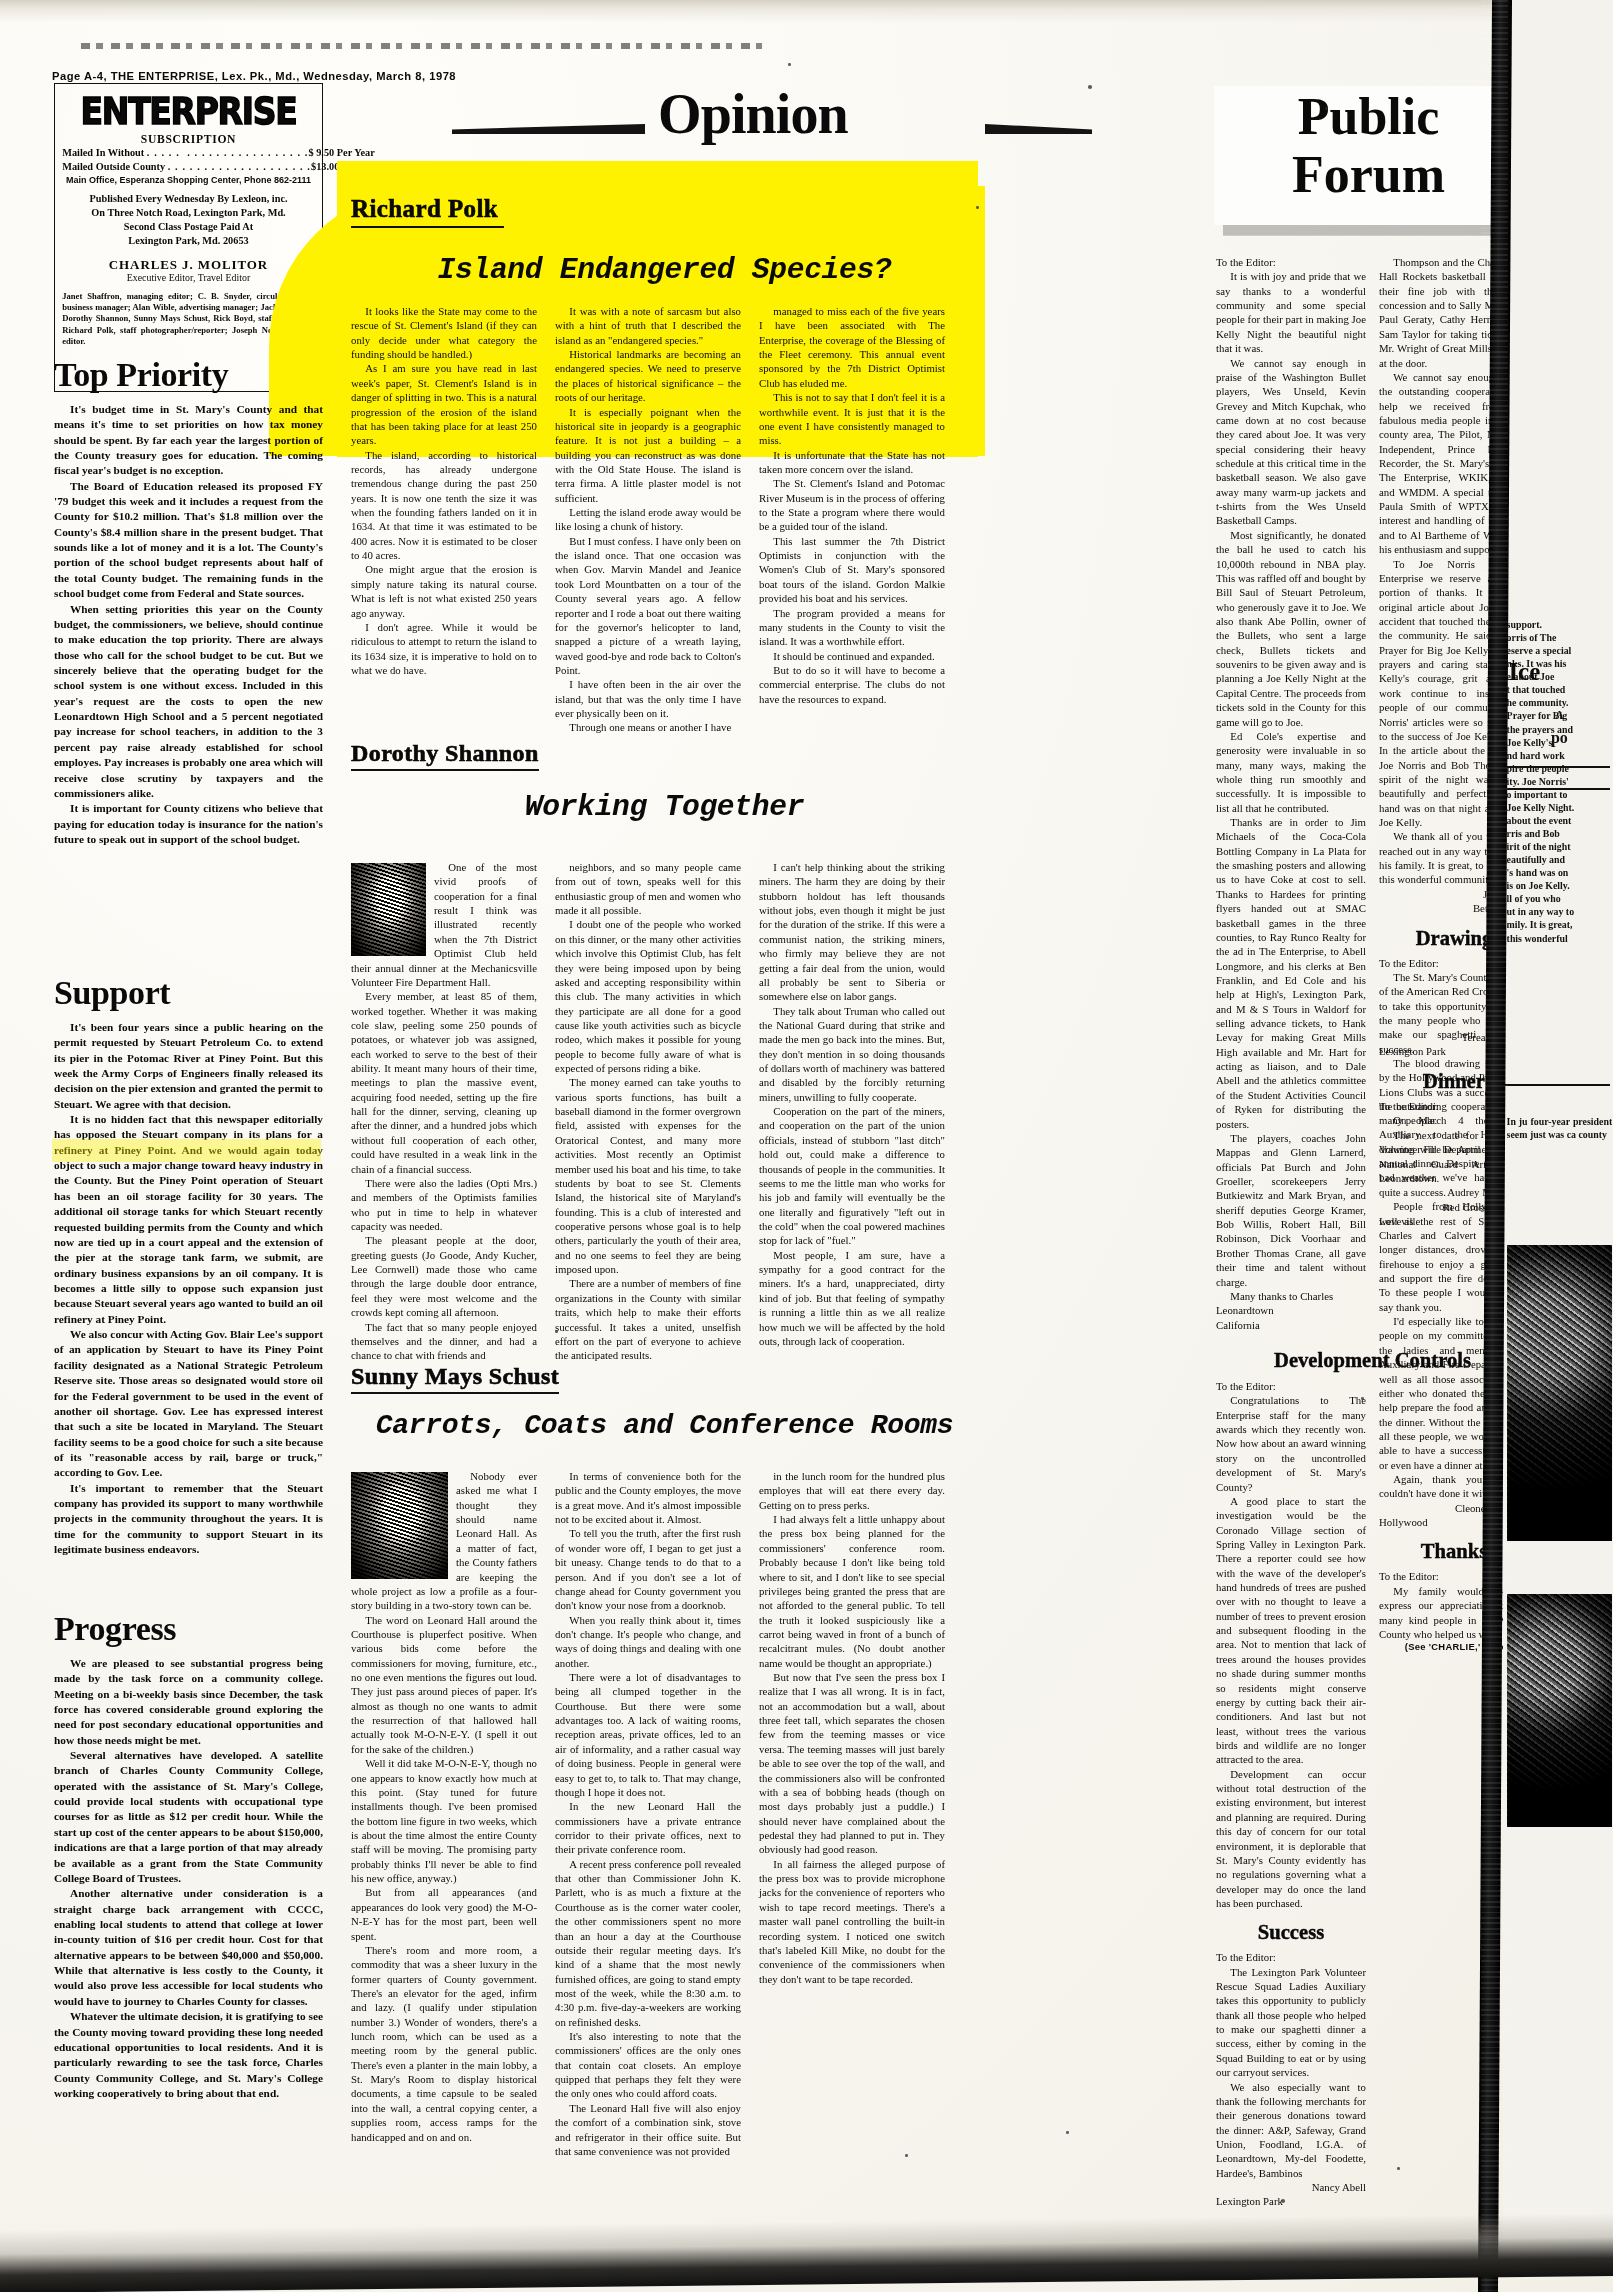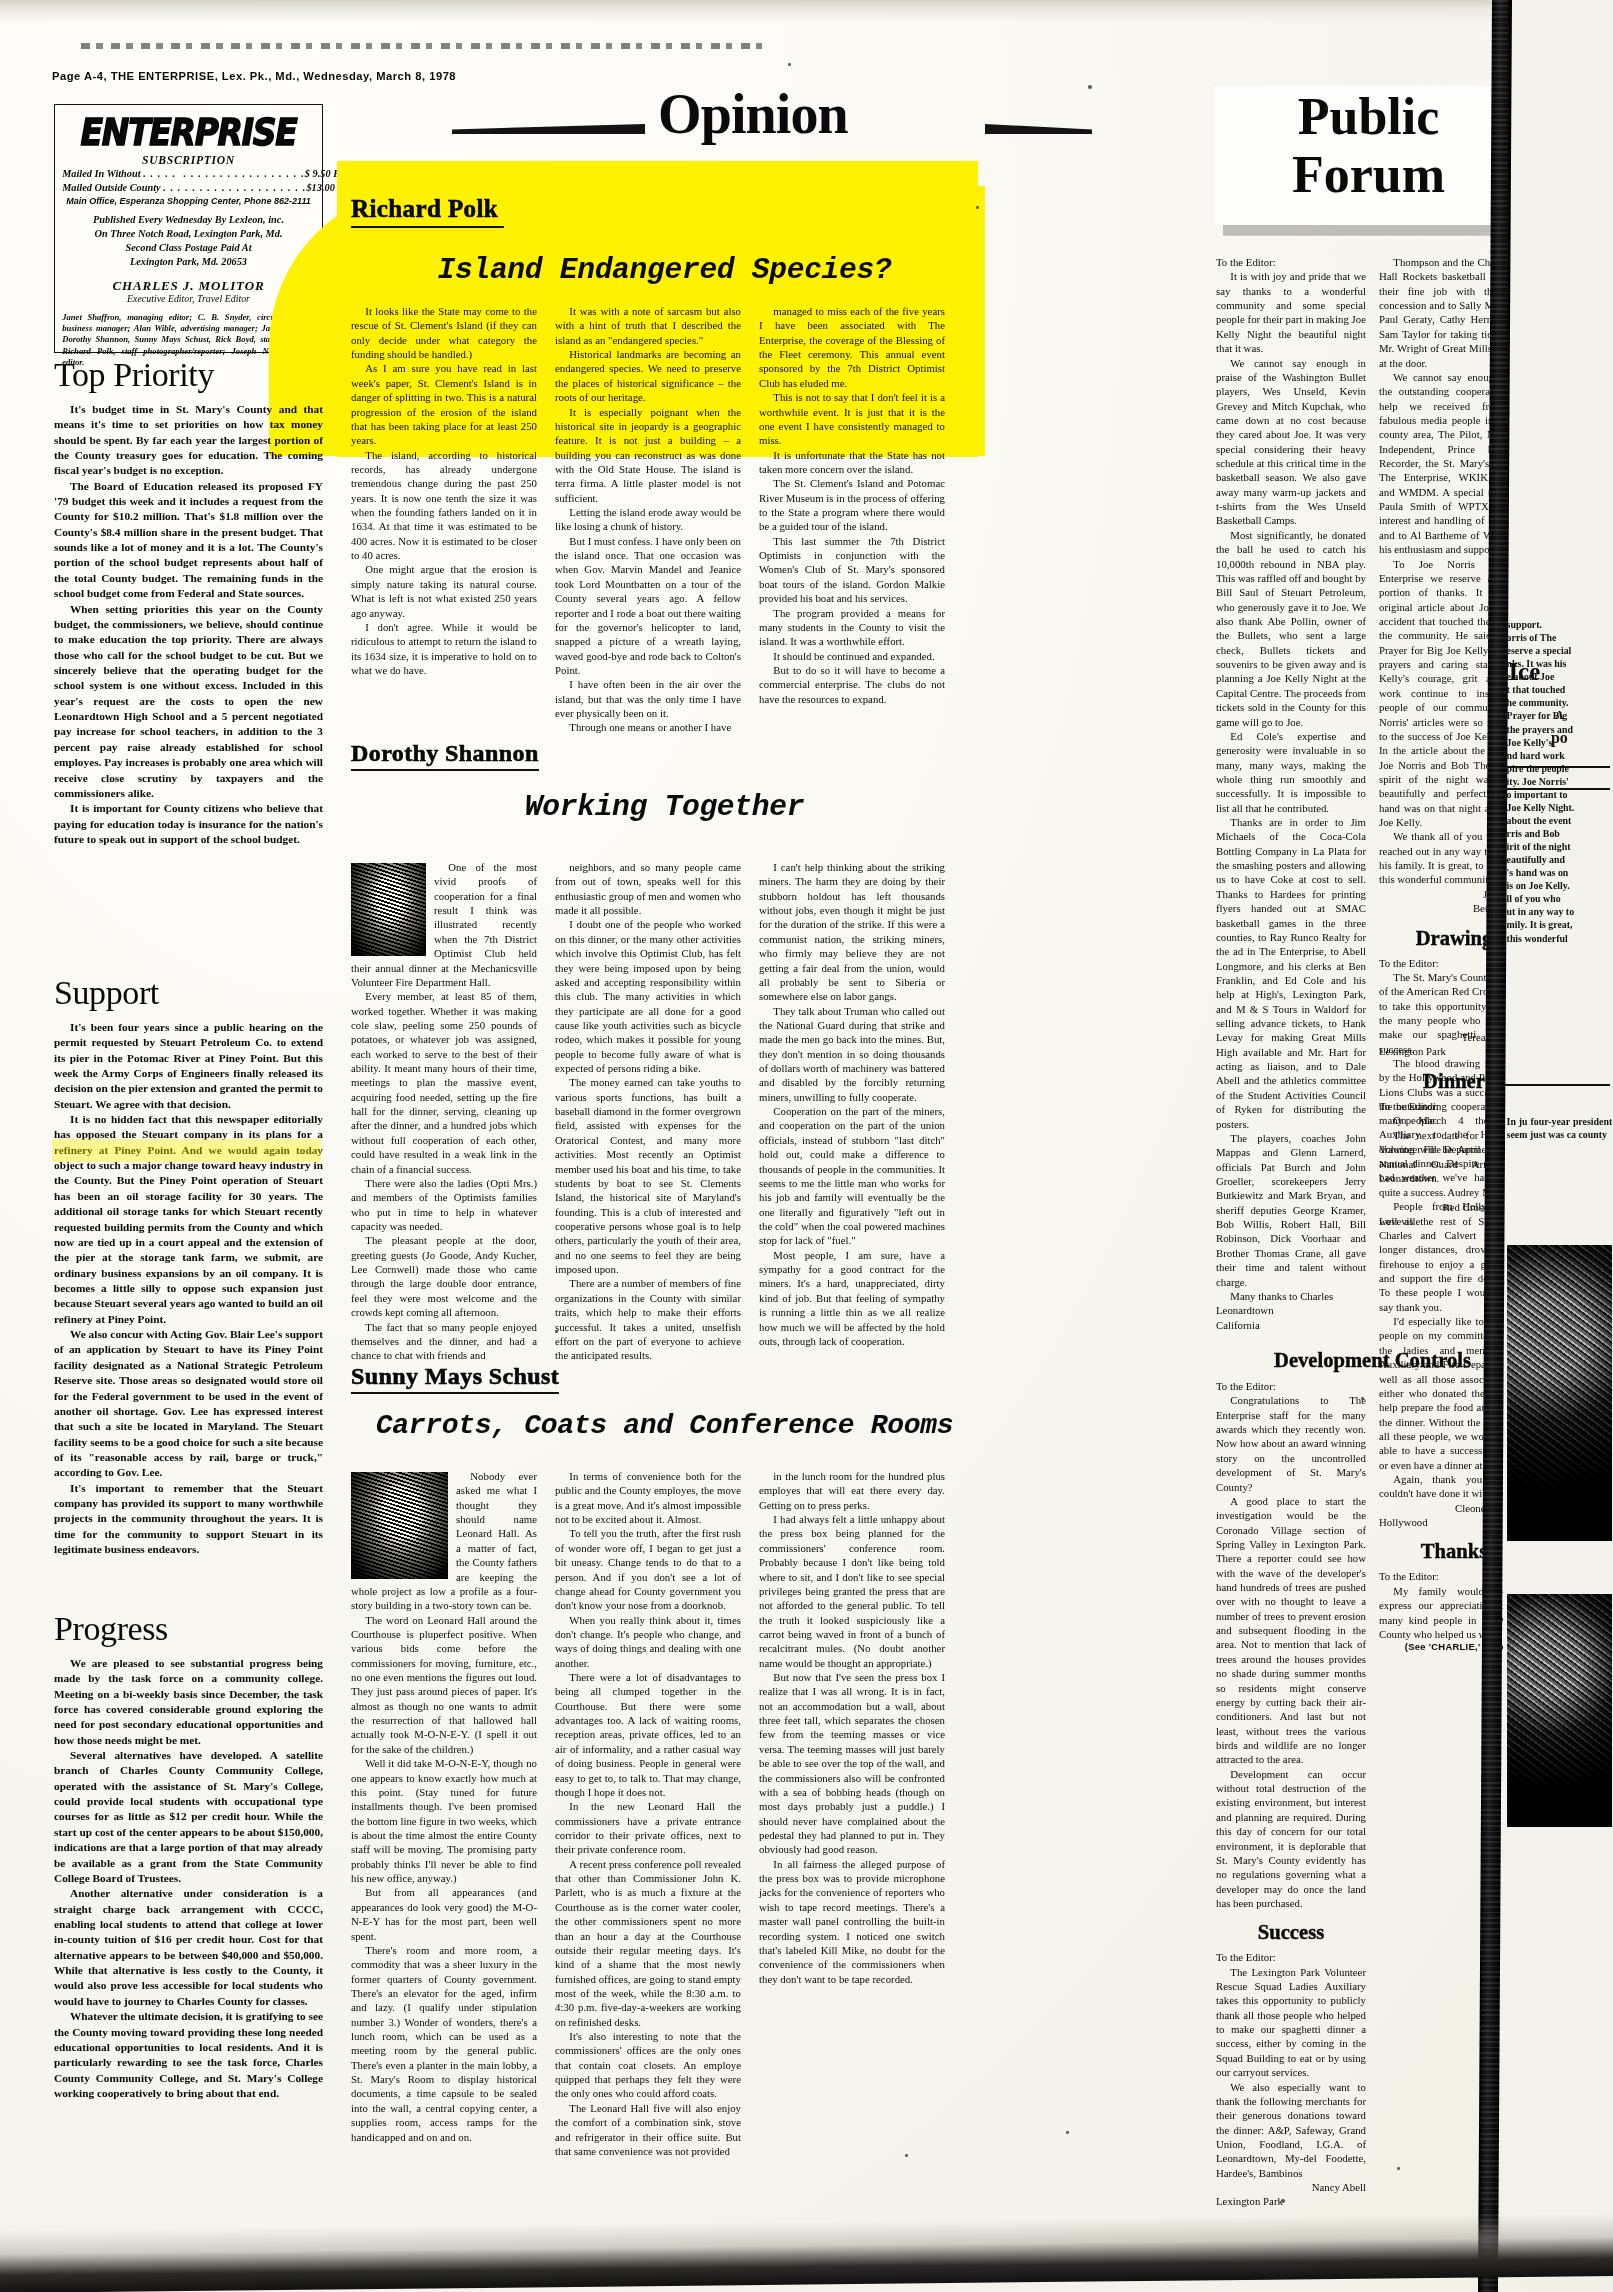--- a/index.html
+++ b/index.html
@@ -36,23 +36,23 @@
 
   .dateline {
     position:absolute; left:52px; top:70px;
     font-family:"Liberation Sans", sans-serif;
     font-weight:bold; font-size:11.2px; letter-spacing:0.5px;
     white-space:nowrap;
   }
 
   
   .masthead {
-    position:absolute; left:54px; top:104px; width:269px; height:249px;
+    position:absolute; left:54px; top:83px; width:269px; height:309px;
     border:1.8px solid #111; background:transparent;
-    padding:5.4px 7.2px 3.6px 7.2px; text-align:center;font-style:italic;
+    padding:5.4px 7.2px 3.6px 7.2px; text-align:center;
   }
   .flag {
     font-family:"DejaVu Sans", sans-serif;
     font-weight:bold; font-size:33px; letter-spacing:-1.3px;
     line-height:1; margin:3.6px 0 1.8px 0;
     -webkit-text-stroke:1.3px #000;
     transform:scaleY(1.12); transform-origin:center top;
   }
   .sub-hd { font-family:"Liberation Serif",serif; font-weight:bold; font-size:11.6px; letter-spacing:0.7px; margin-top:7.2px; }
   .sub-line { font-weight:bold; font-size:10.3px; text-align:left; white-space:nowrap; line-height:1.35; }
@@ -62,21 +62,21 @@
   .editor-name { font-weight:bold; font-size:13px; letter-spacing:0.9px; margin-top:9px; }
   .editor-title { font-size:9.9px; margin-top:-0.9px; }
   .staff {
     text-align:justify; font-weight:bold; font-size:8.6px;
     line-height:1.32; margin-top:8px; hyphens:auto;
   }
 
   
   .edit-col { position:absolute; left:54px; width:269px; }
   .edit-head {
-    font-family:"Liberation Serif", serif; font-weight:normal;
+    font-family:"Liberation Serif", serif; font-weight:bold;
     font-size:34px; letter-spacing:-0.4px; line-height:1;
   }
   .edit-body {
     font-weight:bold; font-size:11.3px; line-height:1.36;
     text-align:justify; hyphens:auto; margin-top:9.9px;
   }
   .edit-body p { margin:0; text-indent:16px; }
 
   
   .opinion-word {

